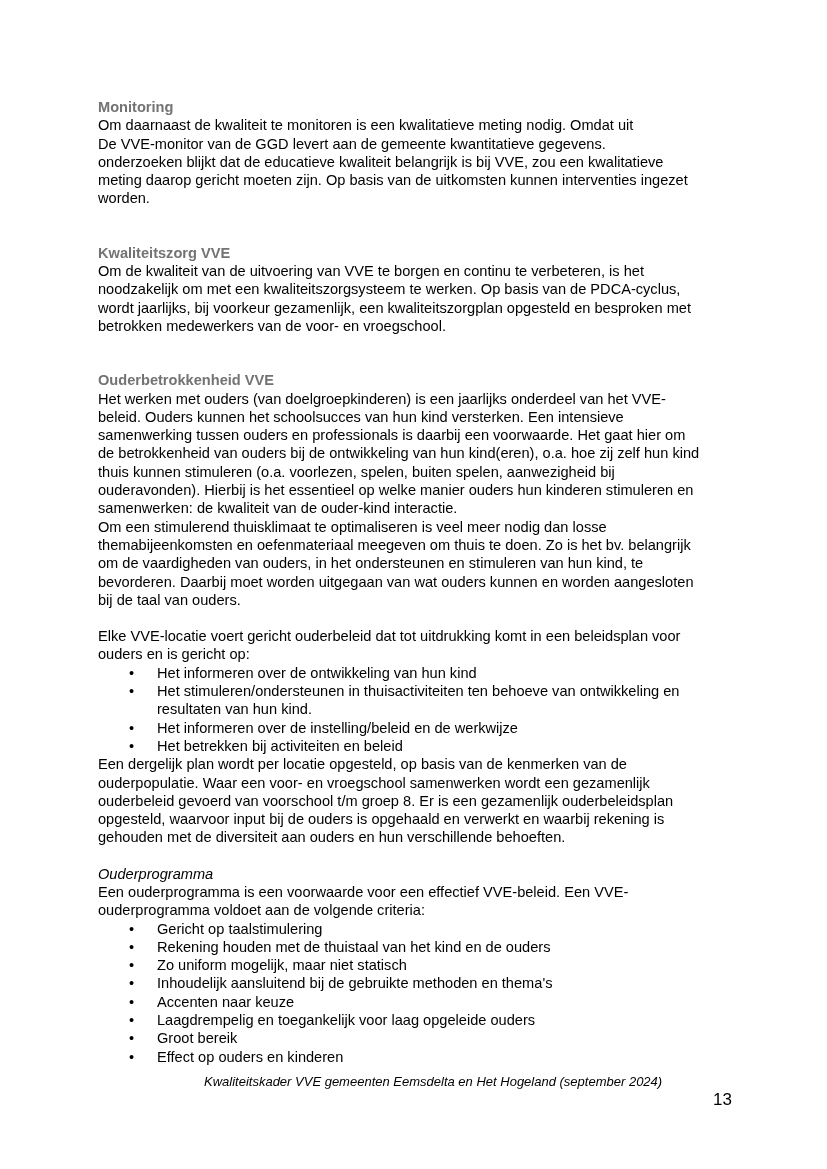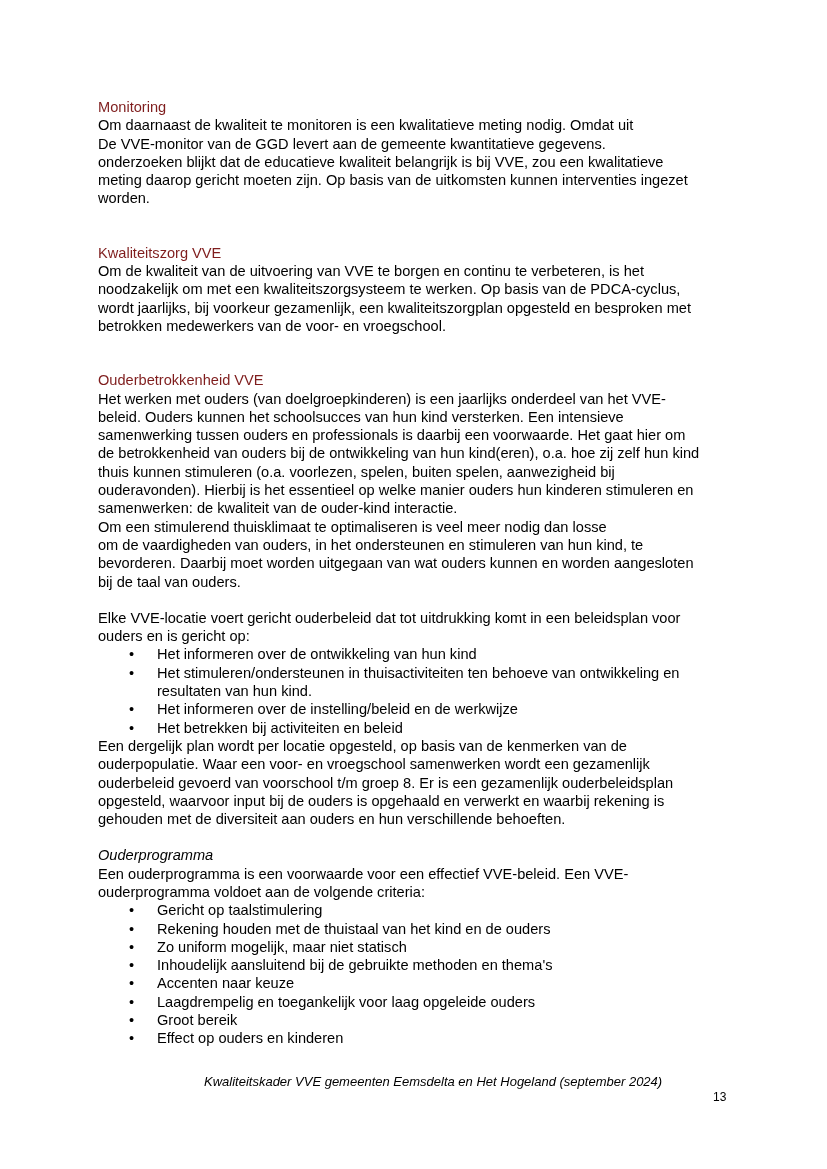--- a/index.html
+++ b/index.html
@@ -1,27 +1,27 @@
 <!DOCTYPE html>
 <html><head>
 <meta charset="utf-8">
 <style>
   html, body { margin: 0; padding: 0; background: #ffffff; }
   body { width: 827px; height: 1169px; position: relative; overflow: hidden;
          font-family: "Liberation Sans", sans-serif; color: #000; }
   .page { position: absolute; left: 98px; top: 98px; width: 640px; }
   .line { font-size: 14.6px; line-height: 18.3px; white-space: nowrap; }
-  .h { color: #7f1d1d; }
+  .h { color: #737373; font-weight: bold; }
   .it { font-style: italic; }
   .li { position: relative; padding-left: 59px; }
   .li .b { position: absolute; left: 31px; top: 0; }
   .gap-big { height: 36px; }
   .gap-small { height: 18px; }
   .footer { position: absolute; left: 204px; top: 1074px; font-size: 13px; font-style: italic; white-space: nowrap; }
-  .pnum { position: absolute; left: 713px; top: 1090px; font-size: 12px; }
+  .pnum { position: absolute; left: 713px; top: 1090px; font-size: 17px; }
 </style>
 </head>
 <body>
 
 <div class="page">
 
   <div>
     <div class="line h">Monitoring</div>
     <div class="line">Om daarnaast de kwaliteit te monitoren is een kwalitatieve meting nodig. Omdat uit</div>
     <div class="line">De VVE-monitor van de GGD levert aan de gemeente kwantitatieve gegevens.</div>
@@ -43,20 +43,21 @@
   <div>
     <div class="line h">Ouderbetrokkenheid VVE</div>
     <div class="line">Het werken met ouders (van doelgroepkinderen) is een jaarlijks onderdeel van het VVE-</div>
     <div class="line">beleid. Ouders kunnen het schoolsucces van hun kind versterken. Een intensieve</div>
     <div class="line">samenwerking tussen ouders en professionals is daarbij een voorwaarde. Het gaat hier om</div>
     <div class="line">de betrokkenheid van ouders bij de ontwikkeling van hun kind(eren), o.a. hoe zij zelf hun kind</div>
     <div class="line">thuis kunnen stimuleren (o.a. voorlezen, spelen, buiten spelen, aanwezigheid bij</div>
     <div class="line">ouderavonden). Hierbij is het essentieel op welke manier ouders hun kinderen stimuleren en</div>
     <div class="line">samenwerken: de kwaliteit van de ouder-kind interactie.</div>
     <div class="line">Om een stimulerend thuisklimaat te optimaliseren is veel meer nodig dan losse</div>
+    <div class="line">themabijeenkomsten en oefenmateriaal meegeven om thuis te doen. Zo is het bv. belangrijk</div>
     <div class="line">om de vaardigheden van ouders, in het ondersteunen en stimuleren van hun kind, te</div>
     <div class="line">bevorderen. Daarbij moet worden uitgegaan van wat ouders kunnen en worden aangesloten</div>
     <div class="line">bij de taal van ouders.</div>
   </div>
   <div class="gap-small"></div>
 
   <div>
     <div class="line">Elke VVE-locatie voert gericht ouderbeleid dat tot uitdrukking komt in een beleidsplan voor</div>
     <div class="line">ouders en is gericht op:</div>
     <div>

